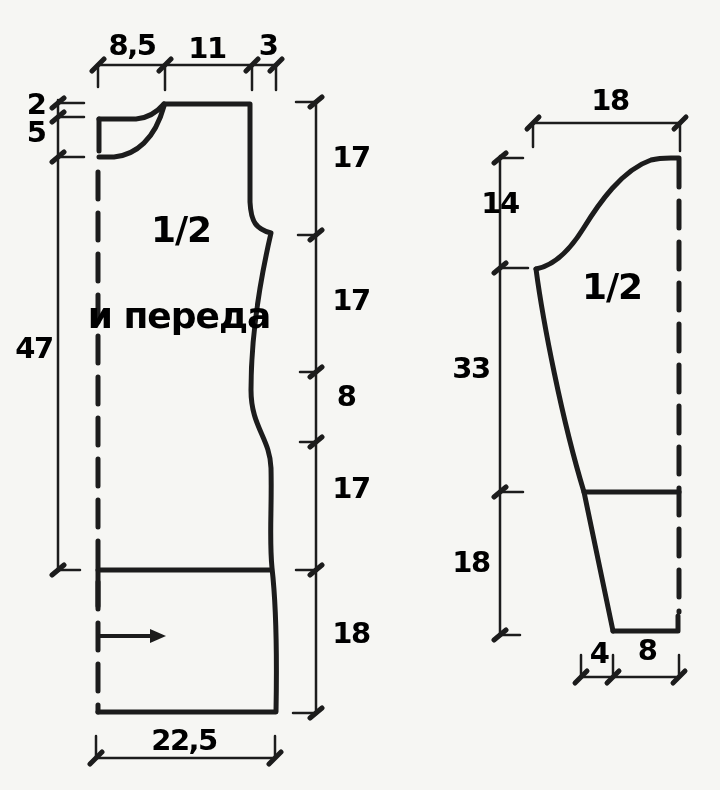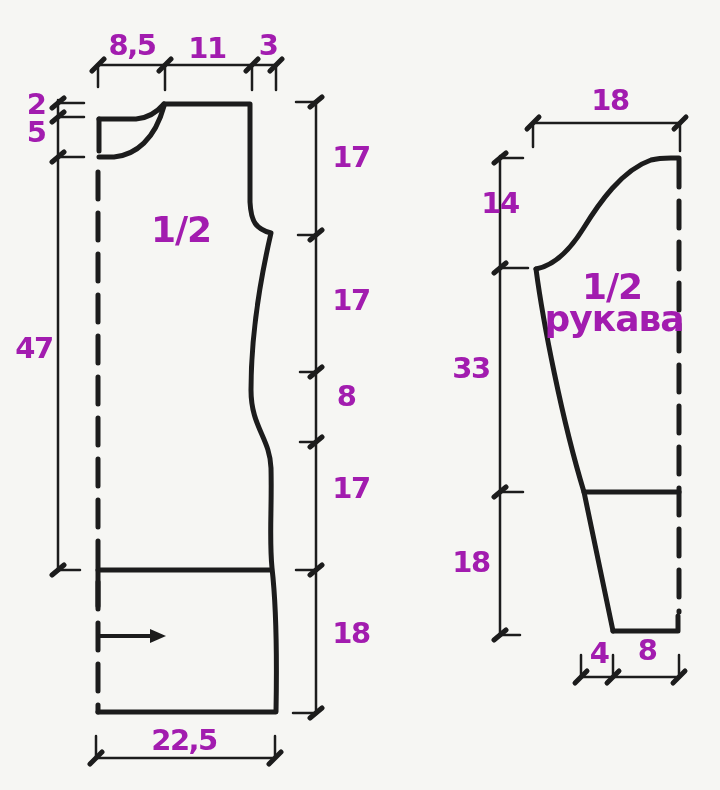--- a/index.html
+++ b/index.html
@@ -9,21 +9,21 @@
     width:720px;height:790px;
     background:#f6f6f3;
     overflow:hidden;
     filter:blur(0.3px);
   }
   svg{position:absolute;left:0;top:0;}
   .lbl{
     position:absolute;
     font-family:"DejaVu Sans", sans-serif;
     font-weight:bold;
-    color:#a21caf;
+    color:#000000;
     transform:translate(-50%,-50%);
     white-space:nowrap;
     line-height:1;
   }
   .num{font-size:29px;letter-spacing:-1.5px;}
   .title{font-size:36px;letter-spacing:-1px;}
 </style>
 </head>
 <body>
 
@@ -84,39 +84,39 @@
       <path d="M 52,108 L 64,98 M 52,122 L 64,112 M 52,162 L 64,152 M 52,575 L 64,565"></path>
       <path d="M 310,107 L 322,97 M 310,240 L 322,230 M 310,377 L 322,367 M 310,447 L 322,437 M 310,575 L 322,565 M 310,718 L 322,708"></path>
       <path d="M 90,764 L 102,752 M 269,764 L 281,752"></path>
       <path d="M 527,129 L 539,117 M 674,129 L 686,117"></path>
       <path d="M 494,163 L 506,153 M 494,273 L 506,263 M 494,497 L 506,487 M 494,640 L 506,630"></path>
       <path d="M 575,683 L 587,671 M 607,683 L 619,671 M 673,683 L 685,671"></path>
     </g>
   </svg>
 
   <div class="lbl title" style="left:181px;top:230px">1/2</div>
+  <div class="lbl title" style="left:179px;top:316px">и переда</div>
 
   <div class="lbl num" style="left:132px;top:45px">8,5</div>
   <div class="lbl num" style="left:207px;top:48px">11</div>
   <div class="lbl num" style="left:268px;top:45px">3</div>
 
   <div class="lbl num" style="left:36px;top:104px">2</div>
   <div class="lbl num" style="left:36px;top:132px">5</div>
   <div class="lbl num" style="left:34px;top:348px">47</div>
 
   <div class="lbl num" style="left:351px;top:157px">17</div>
   <div class="lbl num" style="left:351px;top:300px">17</div>
   <div class="lbl num" style="left:346px;top:396px">8</div>
   <div class="lbl num" style="left:351px;top:488px">17</div>
   <div class="lbl num" style="left:351px;top:633px">18</div>
 
   <div class="lbl num" style="left:184px;top:740px">22,5</div>
 
   <div class="lbl title" style="left:612px;top:287px">1/2</div>
-  <div class="lbl title" style="left:614px;top:319px">рукава</div>
 
   <div class="lbl num" style="left:610px;top:100px">18</div>
 
   <div class="lbl num" style="left:500px;top:203px">14</div>
   <div class="lbl num" style="left:471px;top:368px">33</div>
   <div class="lbl num" style="left:471px;top:562px">18</div>
 
   <div class="lbl num" style="left:599px;top:653px">4</div>
   <div class="lbl num" style="left:647px;top:650px">8</div>
 

